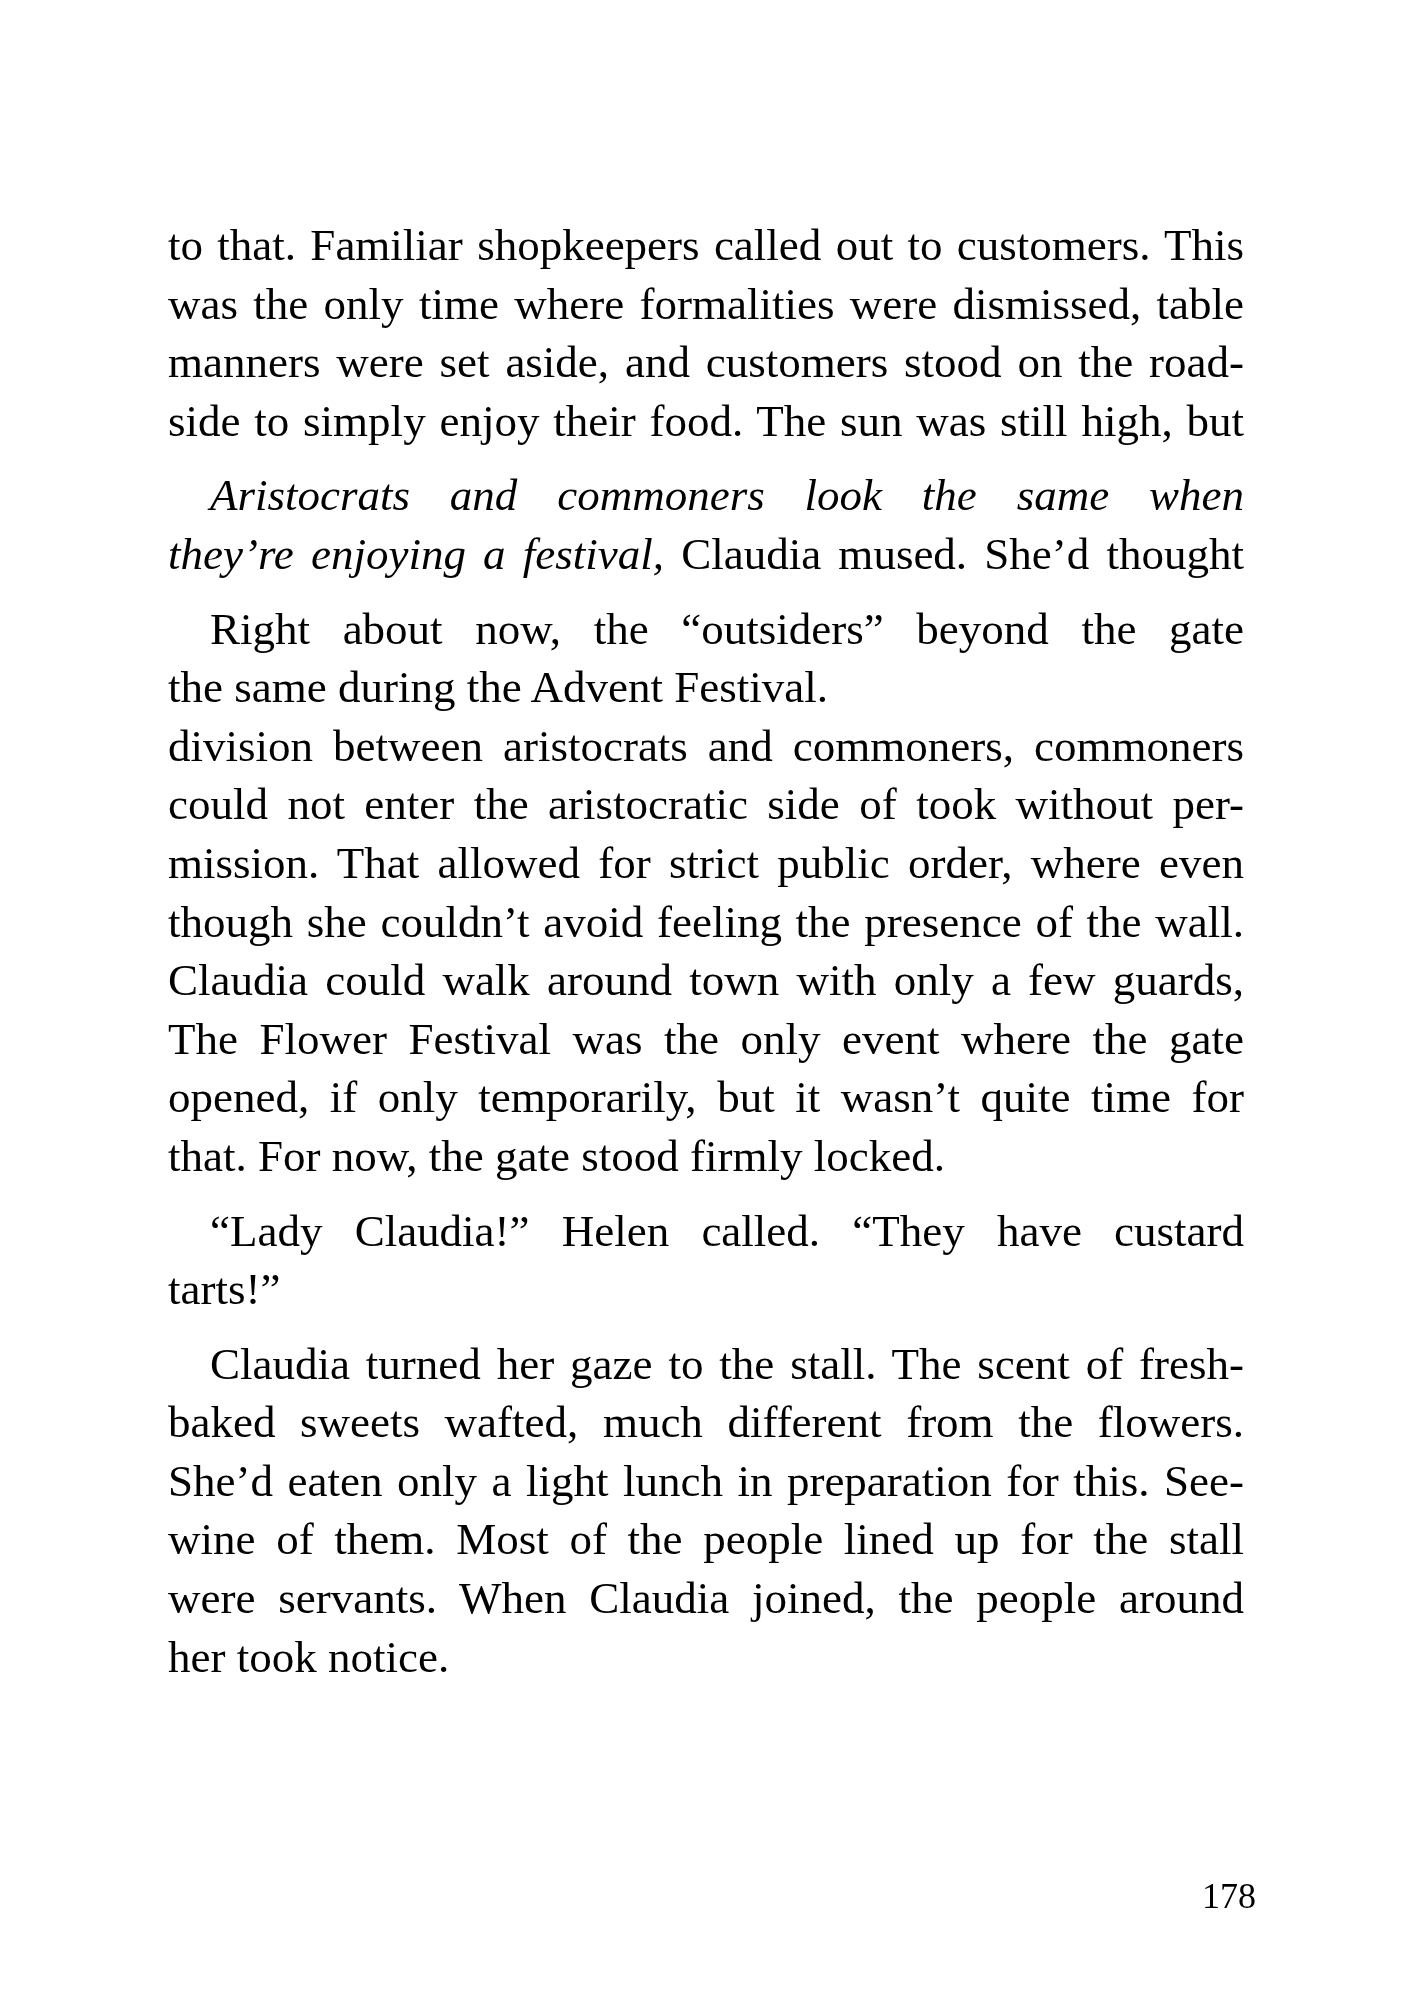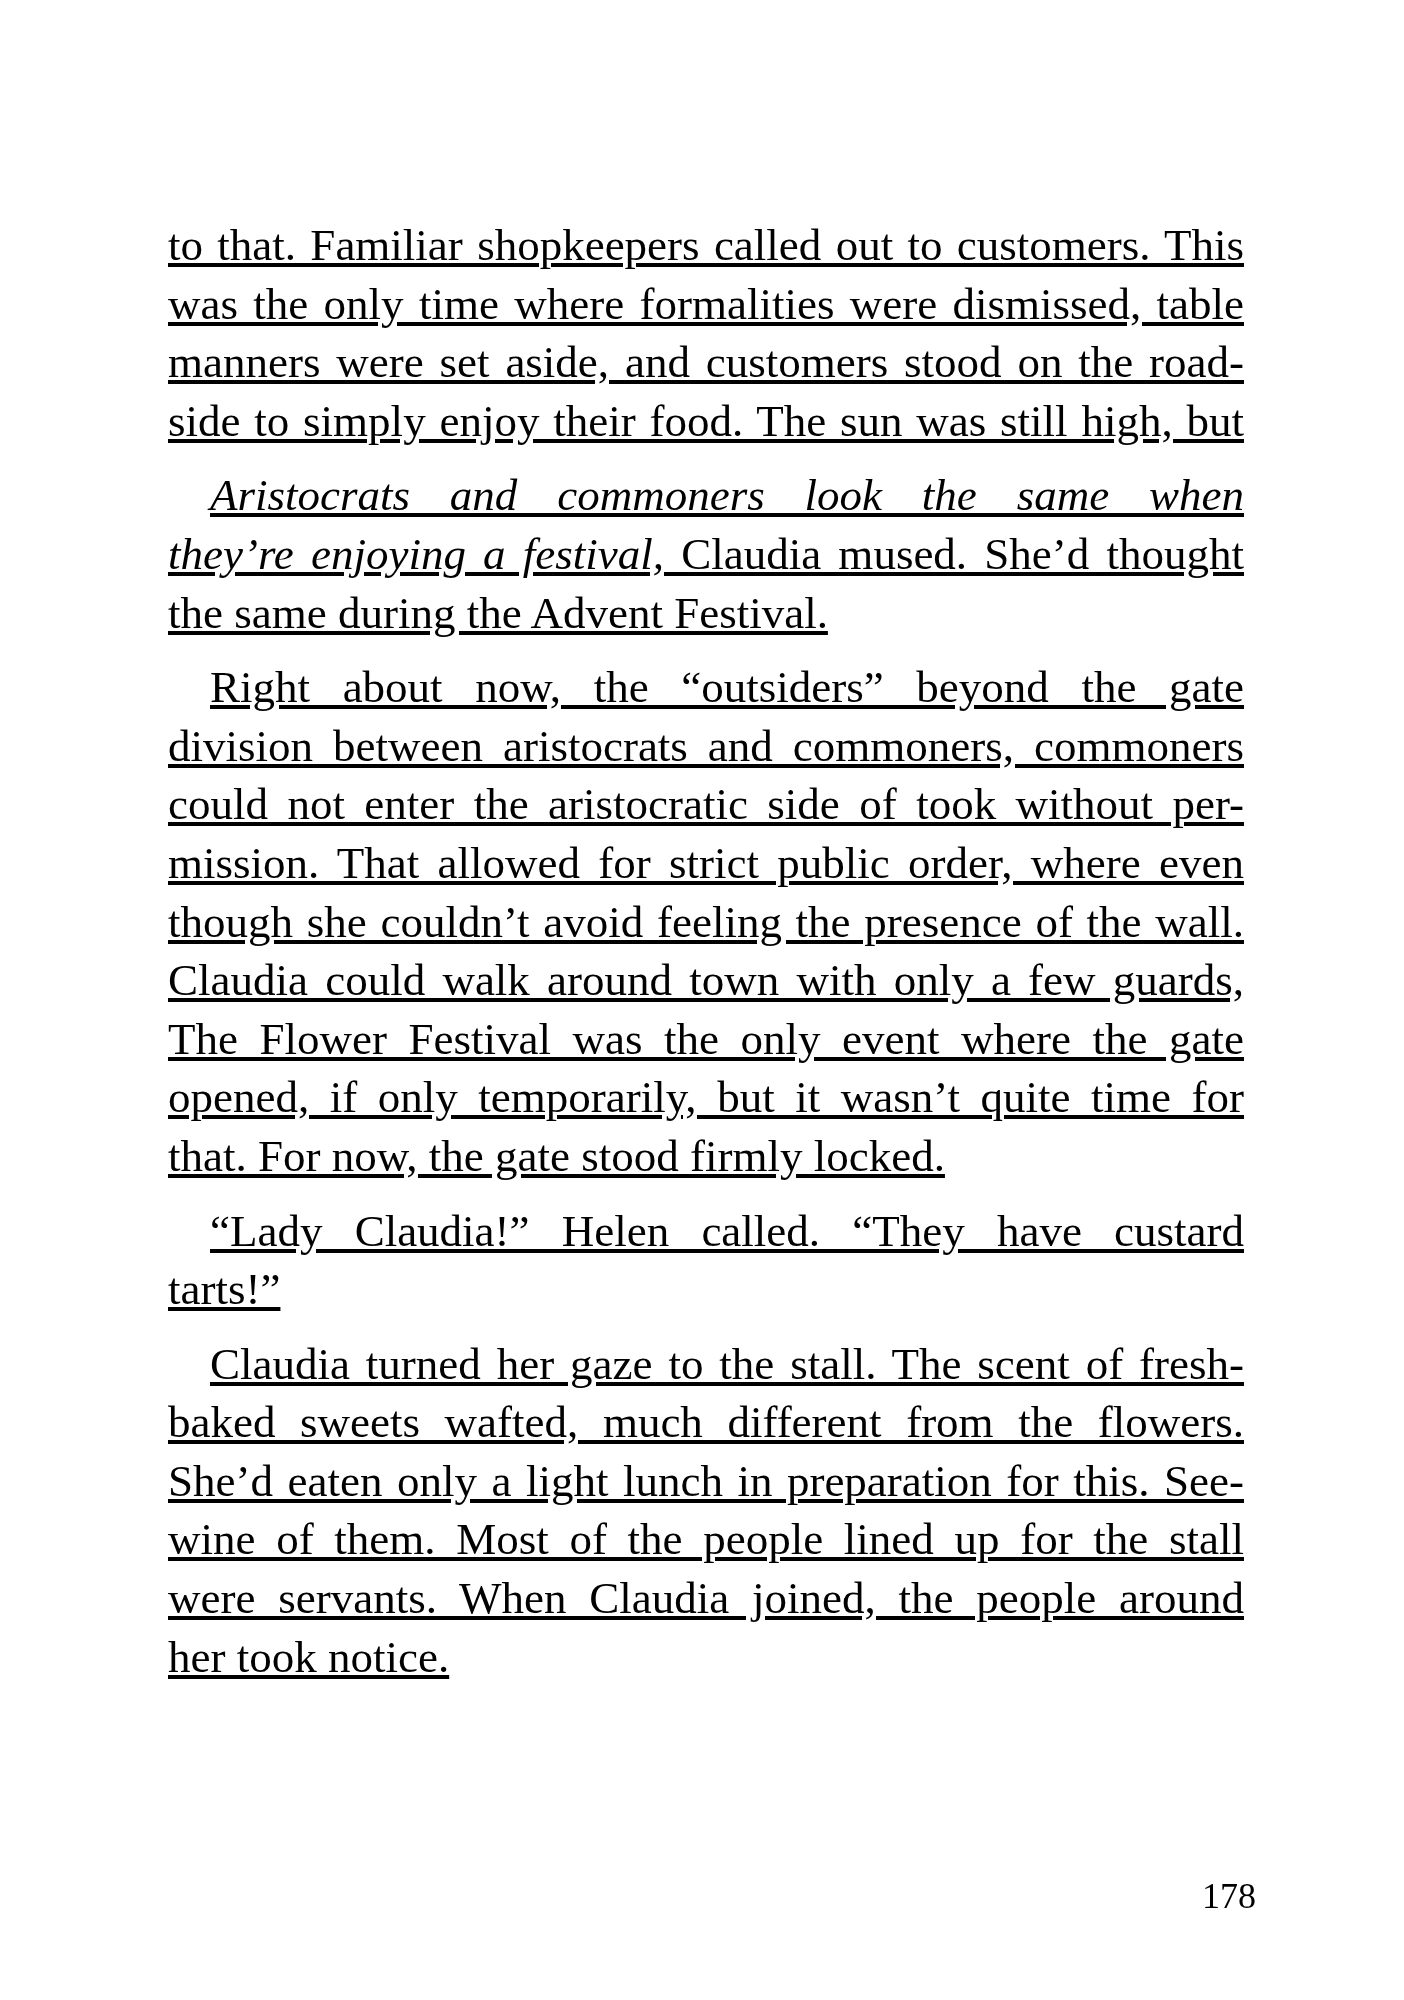--- a/index.html
+++ b/index.html
@@ -23,21 +23,20 @@
     width: 1076px;
     font-size: 45px;
   }
   .line {
     line-height: 58.6px;
     height: 58.6px;
     text-align: justify;
     text-justify: inter-word;
     text-align-last: left;
     white-space: normal;
-    text-decoration: underline;
   }
   .line.j {
     text-align-last: justify;
   }
   .line.ind {
     padding-left: 42px;
     margin-top: 16px;
   }
   .line em {
     font-style: italic;
@@ -55,22 +54,22 @@
 <body>
 
 <div class="book-page">
   <div class="text-block">
       <div class="line j"><span>to that. Familiar shopkeepers called out to customers. This</span></div>
       <div class="line j"><span>was the only time where formalities were dismissed, table</span></div>
       <div class="line j"><span>manners were set aside, and customers stood on the road-</span></div>
       <div class="line j"><span>side to simply enjoy their food. The sun was still high, but</span></div>
       <div class="line j ind"><em>Aristocrats and commoners look the same when</em></div>
       <div class="line j"><em>they’re enjoying a festival,</em><span> Claudia mused. She’d thought</span></div>
+      <div class="line j ind"><span>Right about now, the “outsiders” beyond the gate</span></div>
       <div class="line"><span>the same during the Advent Festival.</span></div>
-      <div class="line j ind"><span>Right about now, the “outsiders” beyond the gate</span></div>
       <div class="line j"><span>division between aristocrats and commoners, commoners</span></div>
       <div class="line j"><span>could not enter the aristocratic side of took without per-</span></div>
       <div class="line j"><span>mission. That allowed for strict public order, where even</span></div>
       <div class="line j"><span>though she couldn’t avoid feeling the presence of the wall.</span></div>
       <div class="line j"><span>Claudia could walk around town with only a few guards,</span></div>
       <div class="line j"><span>The Flower Festival was the only event where the gate</span></div>
       <div class="line j"><span>opened, if only temporarily, but it wasn’t quite time for</span></div>
       <div class="line"><span>that. For now, the gate stood firmly locked.</span></div>
       <div class="line j ind"><span>“Lady Claudia!” Helen called. “They have custard</span></div>
       <div class="line"><span>tarts!”</span></div>

